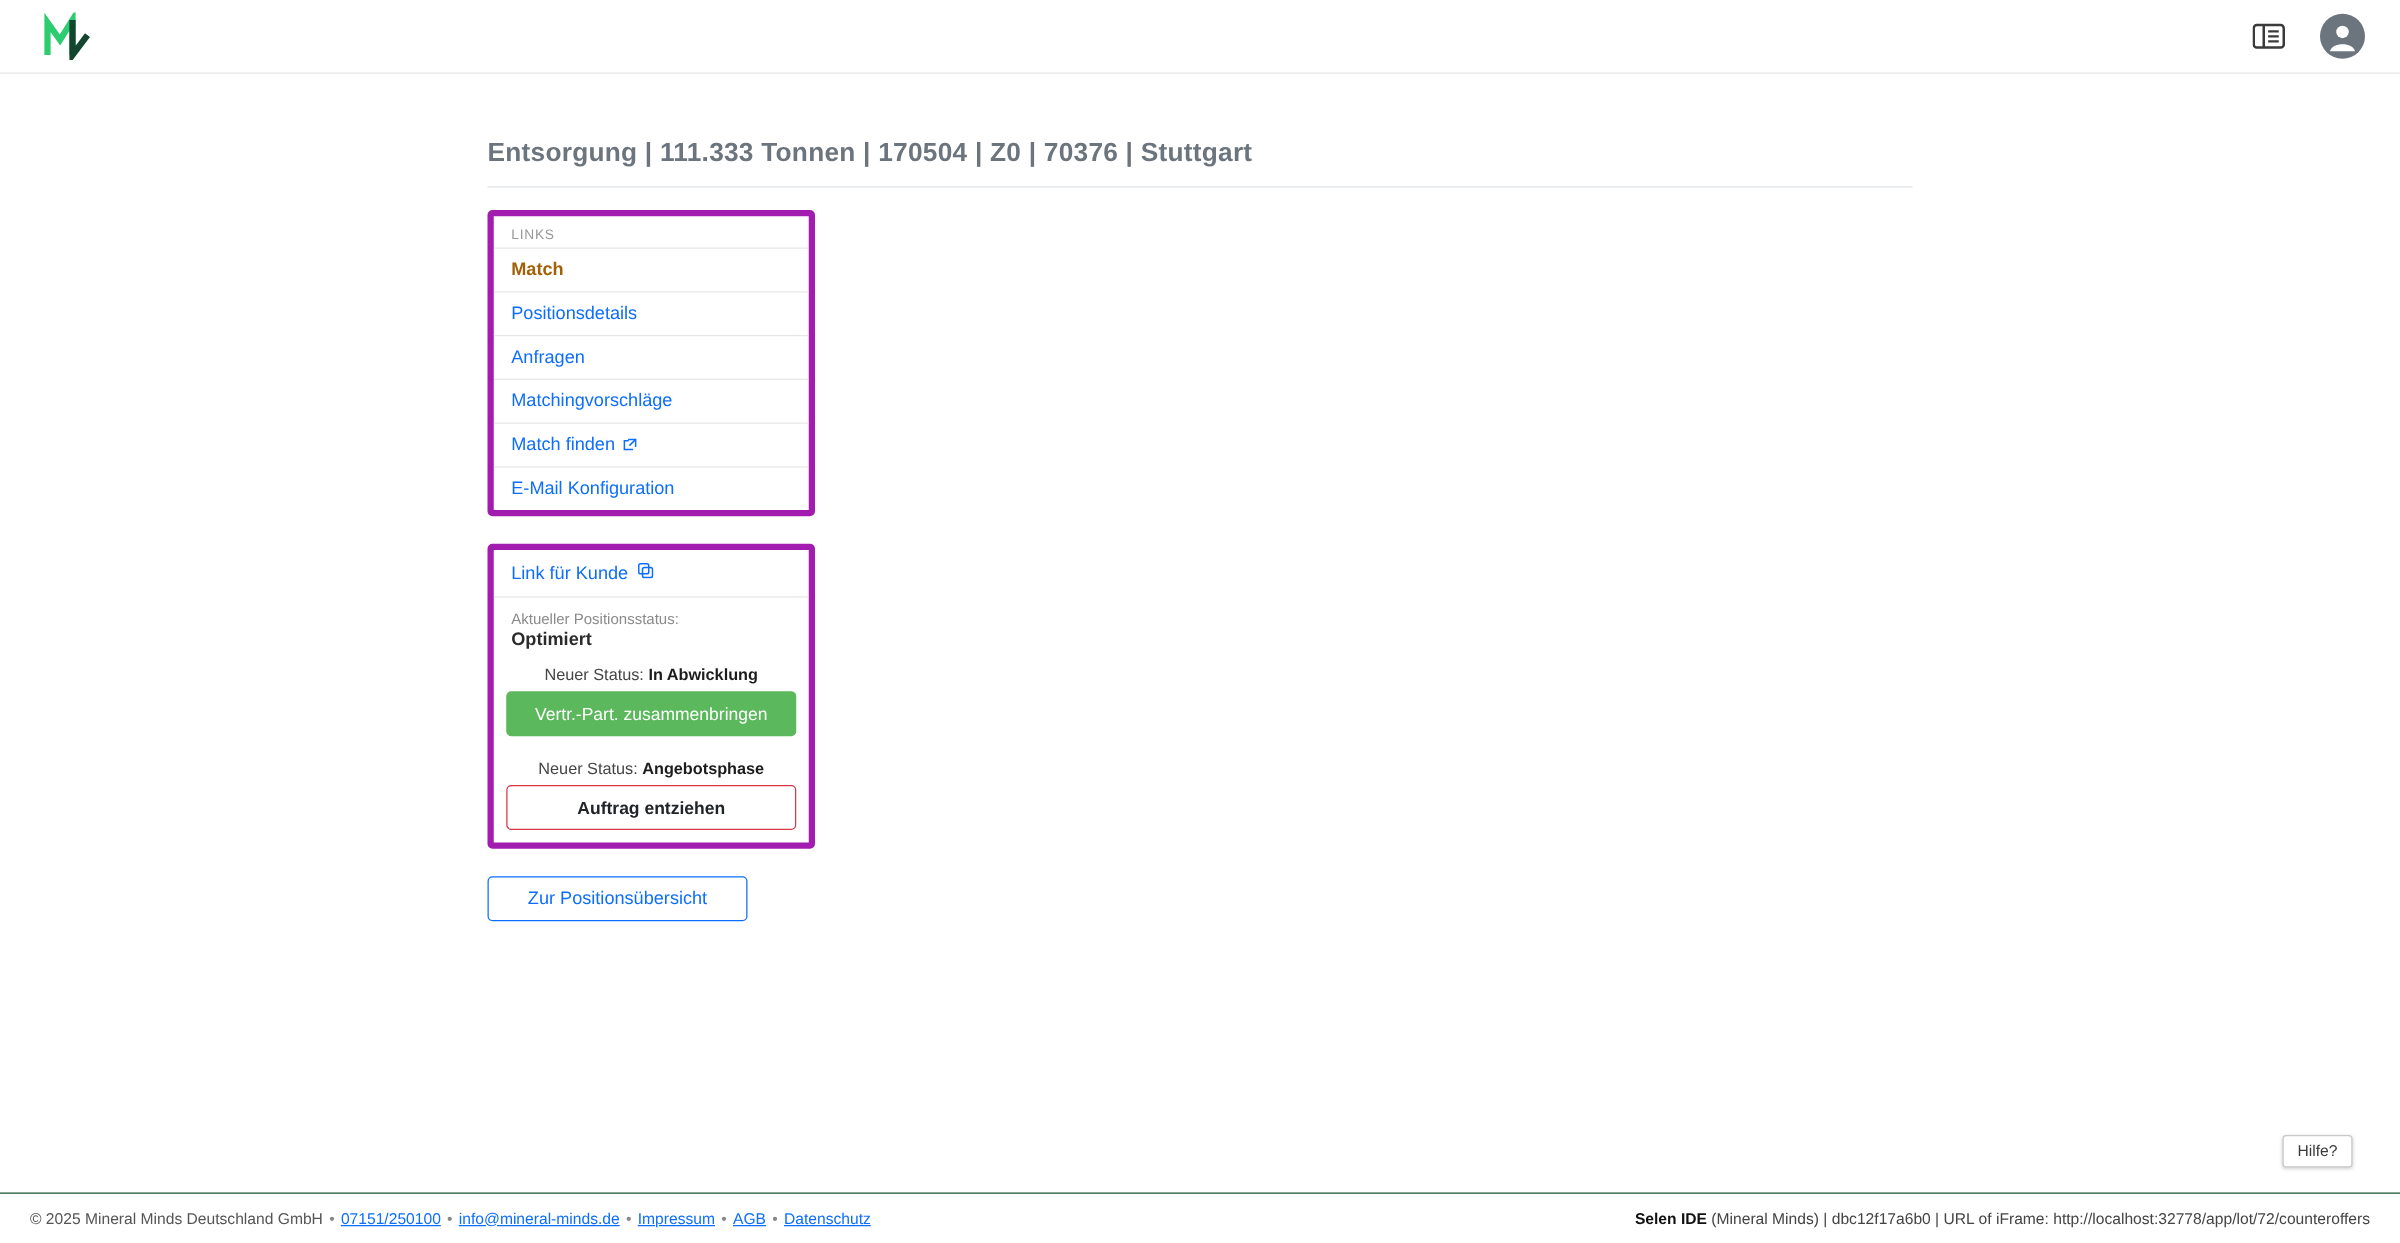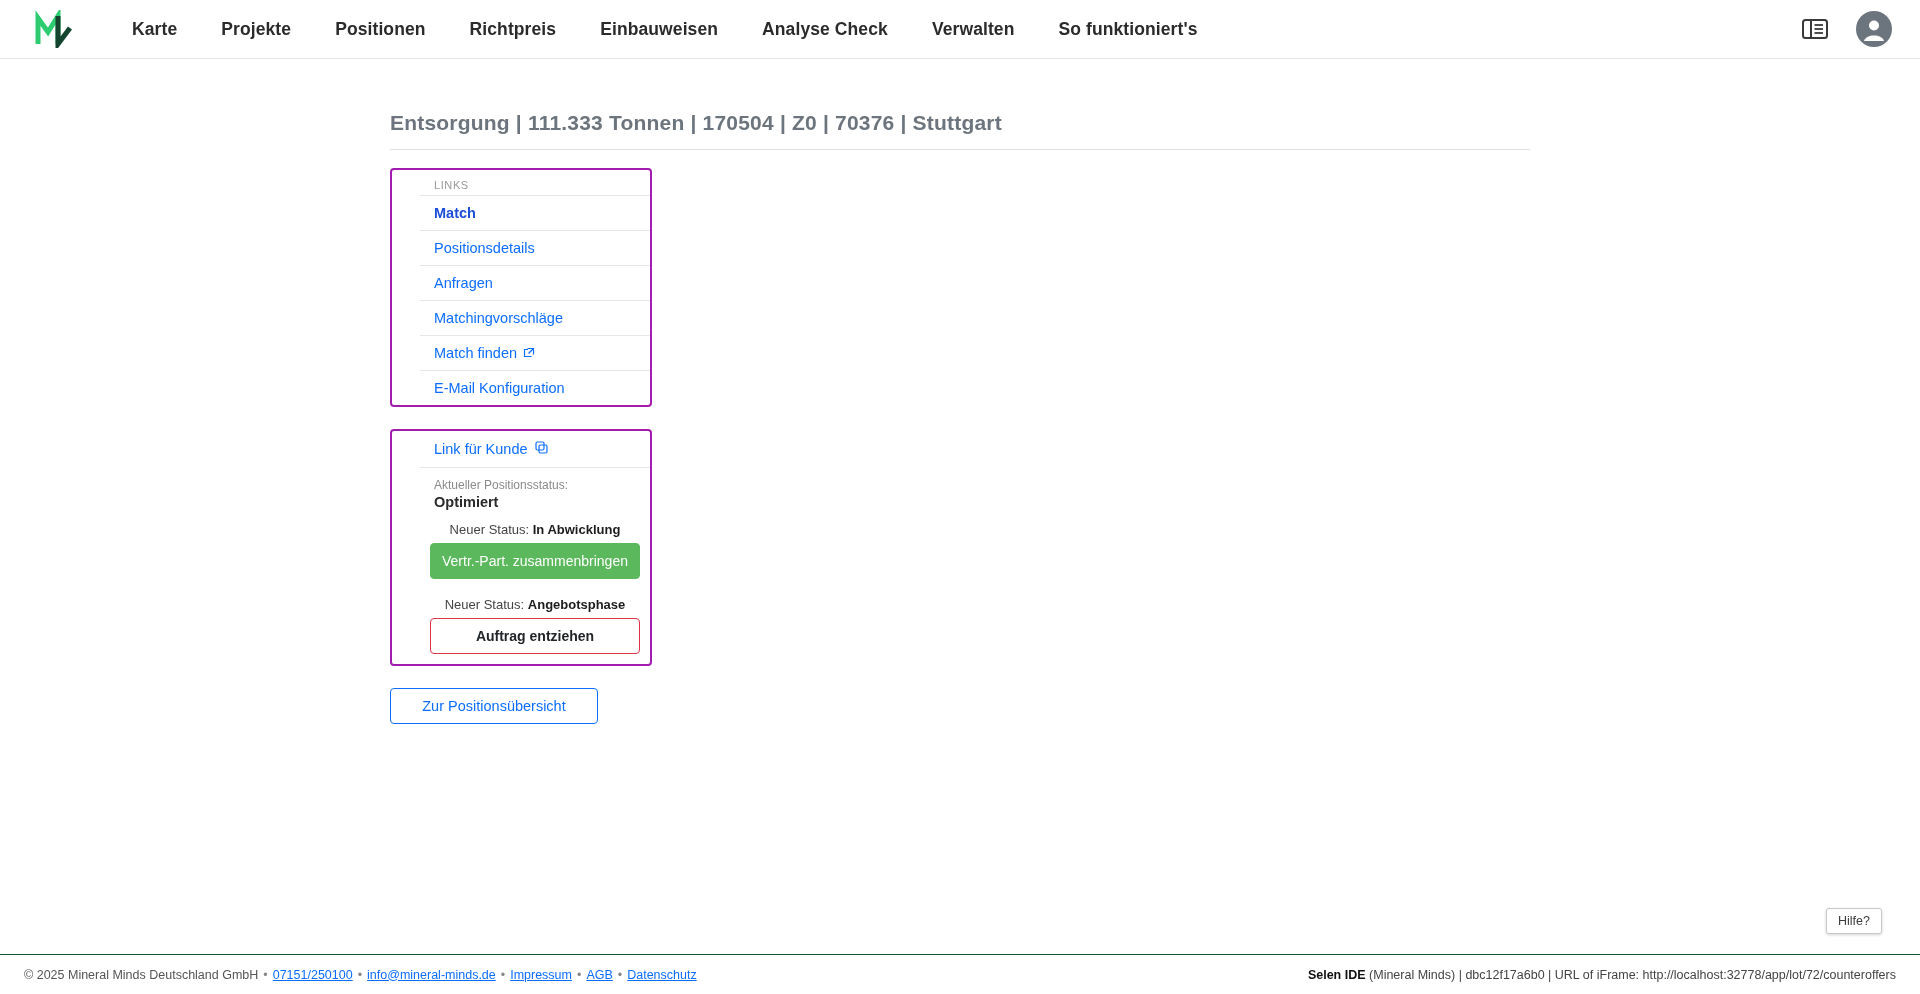--- a/index.html
+++ b/index.html
@@ -82,45 +82,44 @@
     color: #6c757d;
     padding: 0 0 14px 0;
     border-bottom: 1px solid #dee2e6;
     margin: 0 0 18px 0;
     letter-spacing: .2px;
   }
 
   .panel-col { width: 262px; margin-left: 0; }
 
   .card {
-    border: 2px solid #a21caf;
+    border: 5px solid #a21caf;
     border-radius: 4px;
     background: #ffffff;
     margin-bottom: 22px;
     overflow: hidden;
-    padding-left: 28px;
   }
   .card-header-label {
     font-size: 11px;
     color: #999999;
     letter-spacing: .6px;
     padding: 9px 14px 4px 14px;
   }
   .list-item {
     padding: 9px 14px;
     font-size: 14.5px;
     color: #0d6efd;
     border-top: 1px solid #e6e6e6;
     cursor: pointer;
     display: flex;
     align-items: center;
     gap: 6px;
   }
   .list-item:first-of-type { border-top: none; }
-  .list-item.bold { font-weight: bold; color: #1d4ed8; }
+  .list-item.bold { font-weight: bold; color: #a16207; }
   .ext-icon { display: inline-flex; }
 
   .link-row {
     padding: 10px 14px;
     font-size: 14.5px;
     color: #0d6efd;
     display: flex;
     align-items: center;
     gap: 7px;
     cursor: pointer;
@@ -216,30 +215,20 @@
 <body>
 
 <div class="navbar">
   <div class="brand">
     <svg width="44" height="38" viewBox="0 0 44 38">
       <polyline points="4,34 4,8 14,22 24,6 24,34" fill="none" stroke="#2ecc71" stroke-width="5" stroke-linejoin="miter"></polyline>
       <polyline points="24,6 24,34 36,18" fill="none" stroke="#14452f" stroke-width="5" stroke-linejoin="miter"></polyline>
     </svg>
   </div>
 
-  <div class="nav-links">
-    <div class="nav-link">Karte</div>
-    <div class="nav-link">Projekte</div>
-    <div class="nav-link">Positionen</div>
-    <div class="nav-link">Richtpreis</div>
-    <div class="nav-link">Einbauweisen</div>
-    <div class="nav-link">Analyse Check</div>
-    <div class="nav-link">Verwalten</div>
-    <div class="nav-link">So funktioniert's</div>
-  </div>
 
   <div class="nav-right">
     <div class="nav-icon-btn">
       <svg width="26" height="22" viewBox="0 0 26 22">
         <rect x="1" y="2" width="24" height="18" rx="2.5" fill="none" stroke="#3a3a3a" stroke-width="2"></rect>
         <line x1="9" y1="2" x2="9" y2="20" stroke="#3a3a3a" stroke-width="2"></line>
         <line x1="12.5" y1="7" x2="21" y2="7" stroke="#3a3a3a" stroke-width="1.8"></line>
         <line x1="12.5" y1="11" x2="21" y2="11" stroke="#3a3a3a" stroke-width="1.8"></line>
         <line x1="12.5" y1="15" x2="21" y2="15" stroke="#3a3a3a" stroke-width="1.8"></line>
       </svg>

